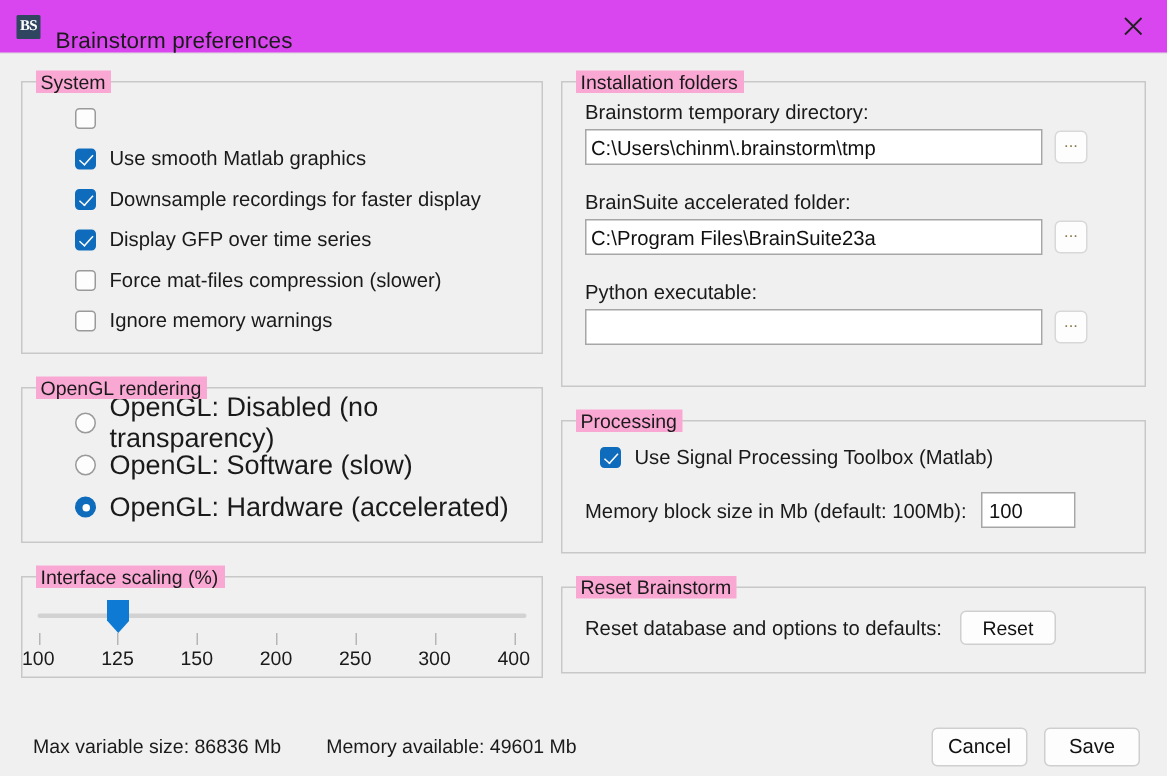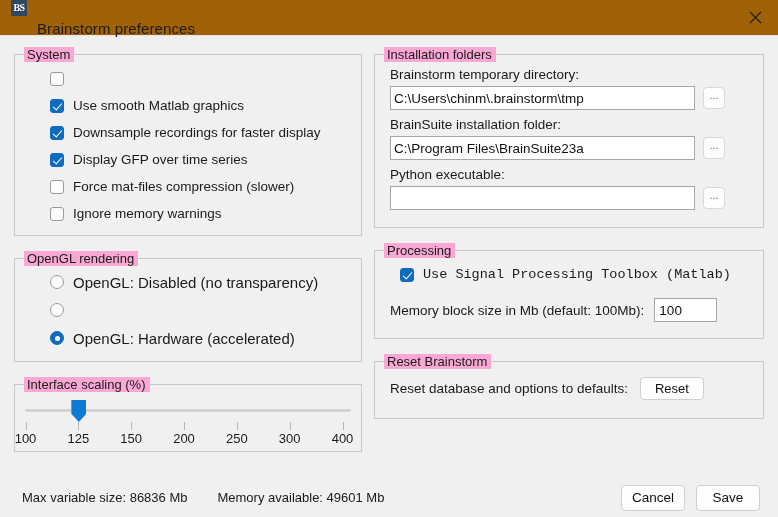--- a/index.html
+++ b/index.html
@@ -13,22 +13,23 @@
     font-family: "Liberation Sans", sans-serif;
     font-size: 13px;
     color: #1a1a1a;
     overflow: hidden;
     position: relative;
   }
 
   
   .titlebar {
     height: 36px;
-    background: #a16207;
-    display: flex;
+    background: #d946ef;
+    display: flex;
+    align-items: center;
     position: relative;
     border-bottom: 1px solid #e2e2e2;
     box-sizing: border-box;
   }
   .app-icon {
     width: 16px;
     height: 16px;
     margin-left: 11px;
     margin-right: 10px;
     position: relative;
@@ -145,21 +146,21 @@
   .rad.off { background: #fdfdfd; border: 1px solid #9a9a9a; }
   .rad.on  { background: #0f6cbd; border: 1px solid #0f6cbd; }
   .rad.on::after {
     content: "";
     position: absolute;
     left: 4px; top: 4px;
     width: 5px; height: 5px;
     border-radius: 50%;
     background: #ffffff;
   }
-  .rad-label { font-size: 15px; color: #1a1a1a; }
+  .rad-label { font-size: 18px; color: #1a1a1a; }
 
   
   .slider-wrap {
     position: relative;
     height: 62px;
     margin: 4px 6px 0 6px;
   }
   .slider-track {
     position: absolute;
     left: 4px; right: 4px;
@@ -194,21 +195,21 @@
 
   
   .field-label {
     font-size: 13.5px;
     color: #1a1a1a;
     margin: 2px 0 4px 15px;
   }
   .field-row {
     display: flex;
     align-items: center;
-    margin: 0 0 7px 15px;
+    margin: 0 0 17px 15px;
   }
   .text-input {
     width: 305px;
     height: 24px;
     box-sizing: border-box;
     border: 1px solid #a6a6a6;
     background: #ffffff;
     font-family: "Liberation Sans", sans-serif;
     font-size: 13.5px;
     color: #111111;
@@ -368,20 +369,21 @@
       <div class="legend">OpenGL rendering</div>
       <div class="group-body" style="padding:9px 10px 9px 10px;">
 
         <div class="rad-row">
           <span class="rad off"></span>
           <span class="rad-label">OpenGL: Disabled (no transparency)</span>
         </div>
 
         <div class="rad-row">
           <span class="rad off"></span>
+          <span class="rad-label">OpenGL: Software (slow)</span>
         </div>
 
         <div class="rad-row">
           <span class="rad on"></span>
           <span class="rad-label">OpenGL: Hardware (accelerated)</span>
         </div>
 
       </div>
     </div>
 
@@ -420,21 +422,21 @@
       <div class="group-body" style="padding:10px 10px 10px 0;">
 
         <div class="field-label">Brainstorm temporary directory:</div>
         <div class="field-row">
           <input class="text-input" type="text" value="C:\Users\chinm\.brainstorm\tmp" style="">
           <div class="browse-btn">
             <span>...</span>
           </div>
         </div>
 
-        <div class="field-label">BrainSuite installation folder:</div>
+        <div class="field-label">BrainSuite accelerated folder:</div>
         <div class="field-row">
           <input class="text-input" type="text" value="C:\Program Files\BrainSuite23a" style="">
           <div class="browse-btn">
             <span>...</span>
           </div>
         </div>
 
         <div class="field-label">Python executable:</div>
         <div class="field-row">
           <input class="text-input" type="text" value="" style="">
@@ -443,21 +445,21 @@
           </div>
         </div>
 
       </div>
     </div>
 
     <div class="group" style="margin-top:22px;">
       <div class="legend">Processing</div>
       <div class="group-body" style="padding:10px 10px 12px 0;">
 
-        <div class="chk-row" style="padding-left:25px;font-family:Liberation Mono, monospace;">
+        <div class="chk-row" style="padding-left:25px;">
           <span class="chk on"></span>
           <span class="chk-label">Use Signal Processing Toolbox (Matlab)</span>
         </div>
 
         <div class="mem-row">
           <span class="mem-label">Memory block size in Mb (default: 100Mb):</span>
           <input class="mem-input" type="text" value="100" style="">
         </div>
 
       </div>

